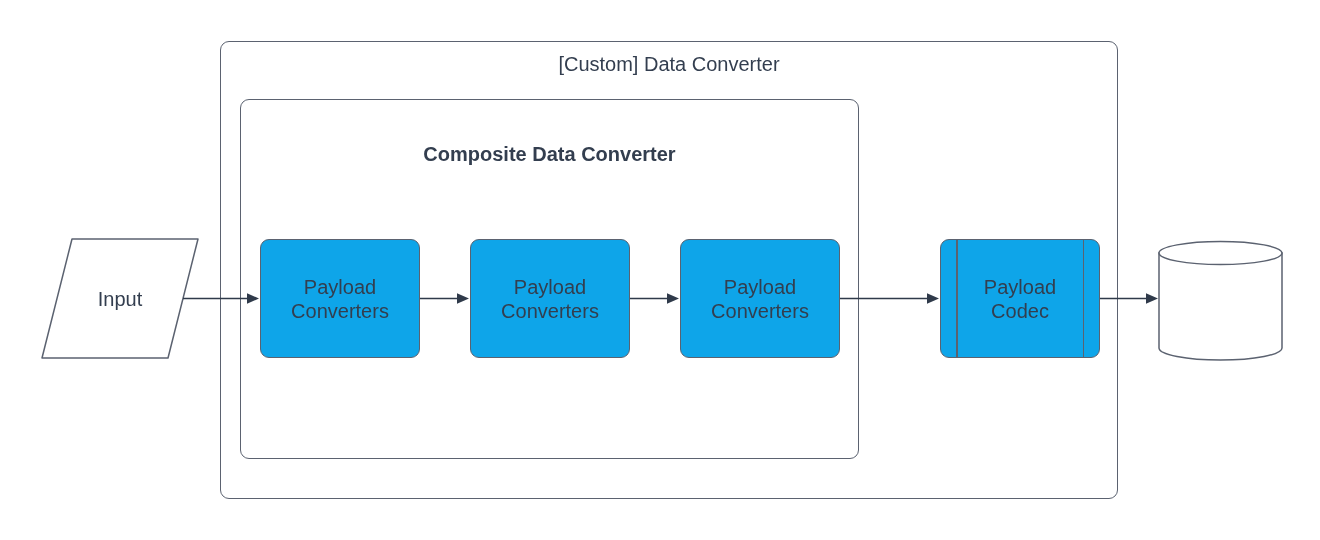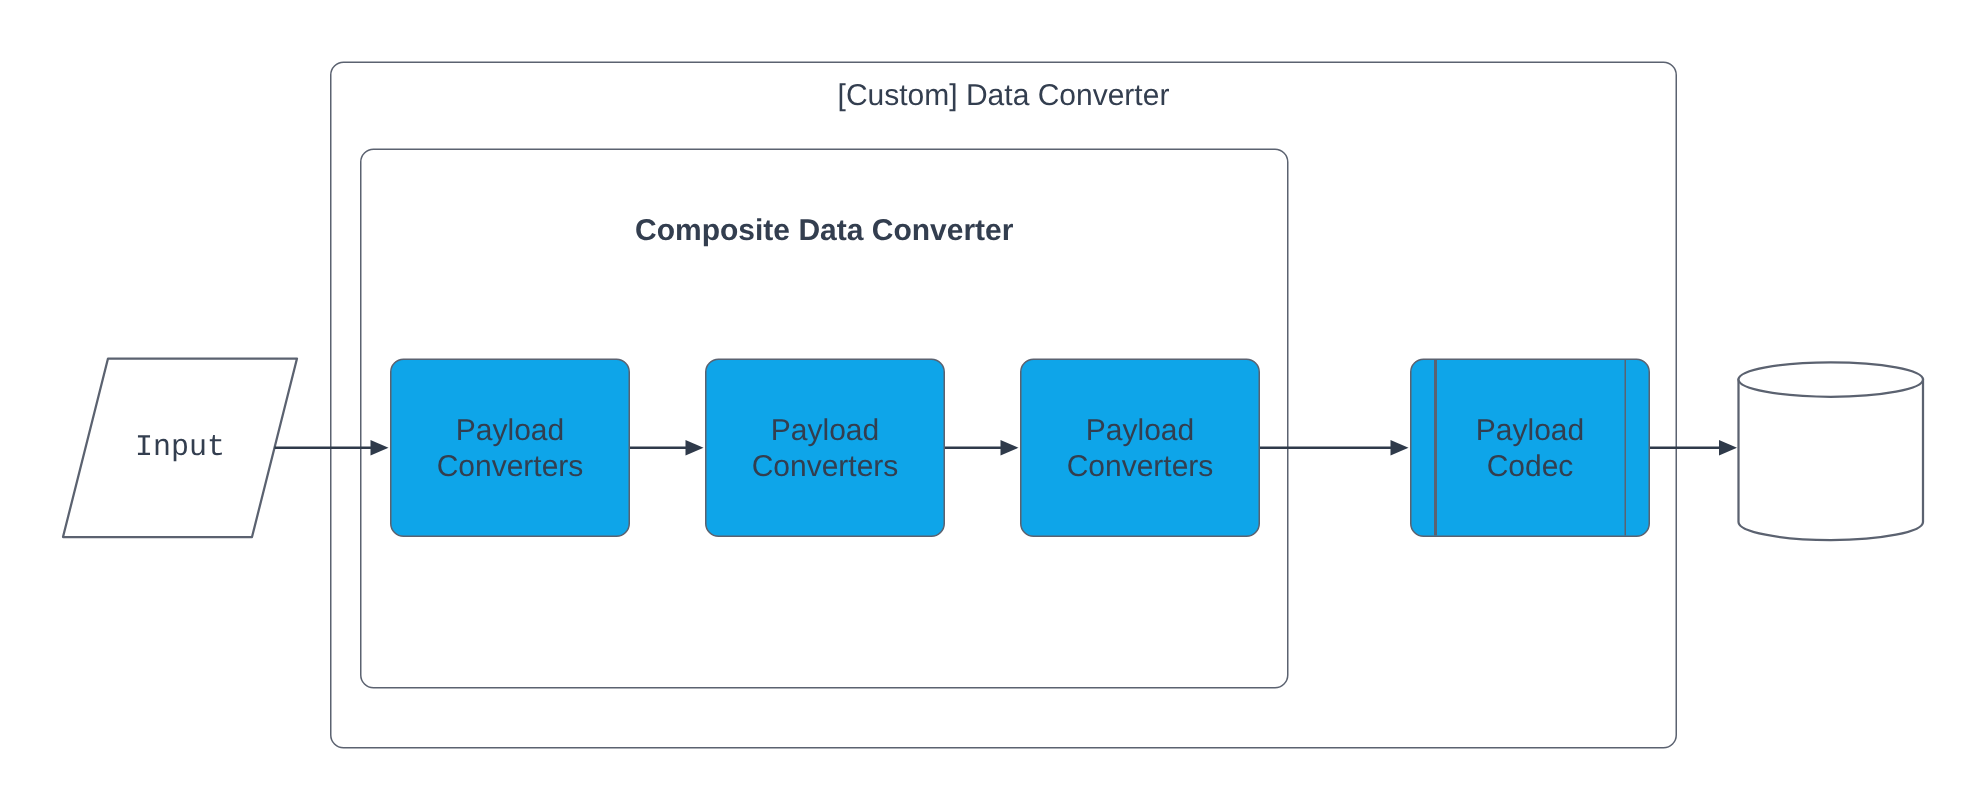--- a/index.html
+++ b/index.html
@@ -78,21 +78,21 @@
     position: absolute;
     display: flex;
     align-items: center;
     justify-content: center;
     text-align: center;
     font-size: 20px;
     line-height: 24px;
     color: var(--text-color);
     z-index: 3;
   }
-  .label-input { left: 42px; top: 239px; width: 156px; height: 119px; font-family: Liberation Mono, monospace; }
+  .label-input { left: 42px; top: 239px; width: 156px; height: 119px; }
   .label-storage { left: 1159px; top: 252px; width: 123px; height: 108px; }
   .edge-layer {
     position: absolute;
     left: 0; top: 0;
     width: 1320px; height: 540px;
     z-index: 2;
     pointer-events: none;
   }
 </style>
 </head>

